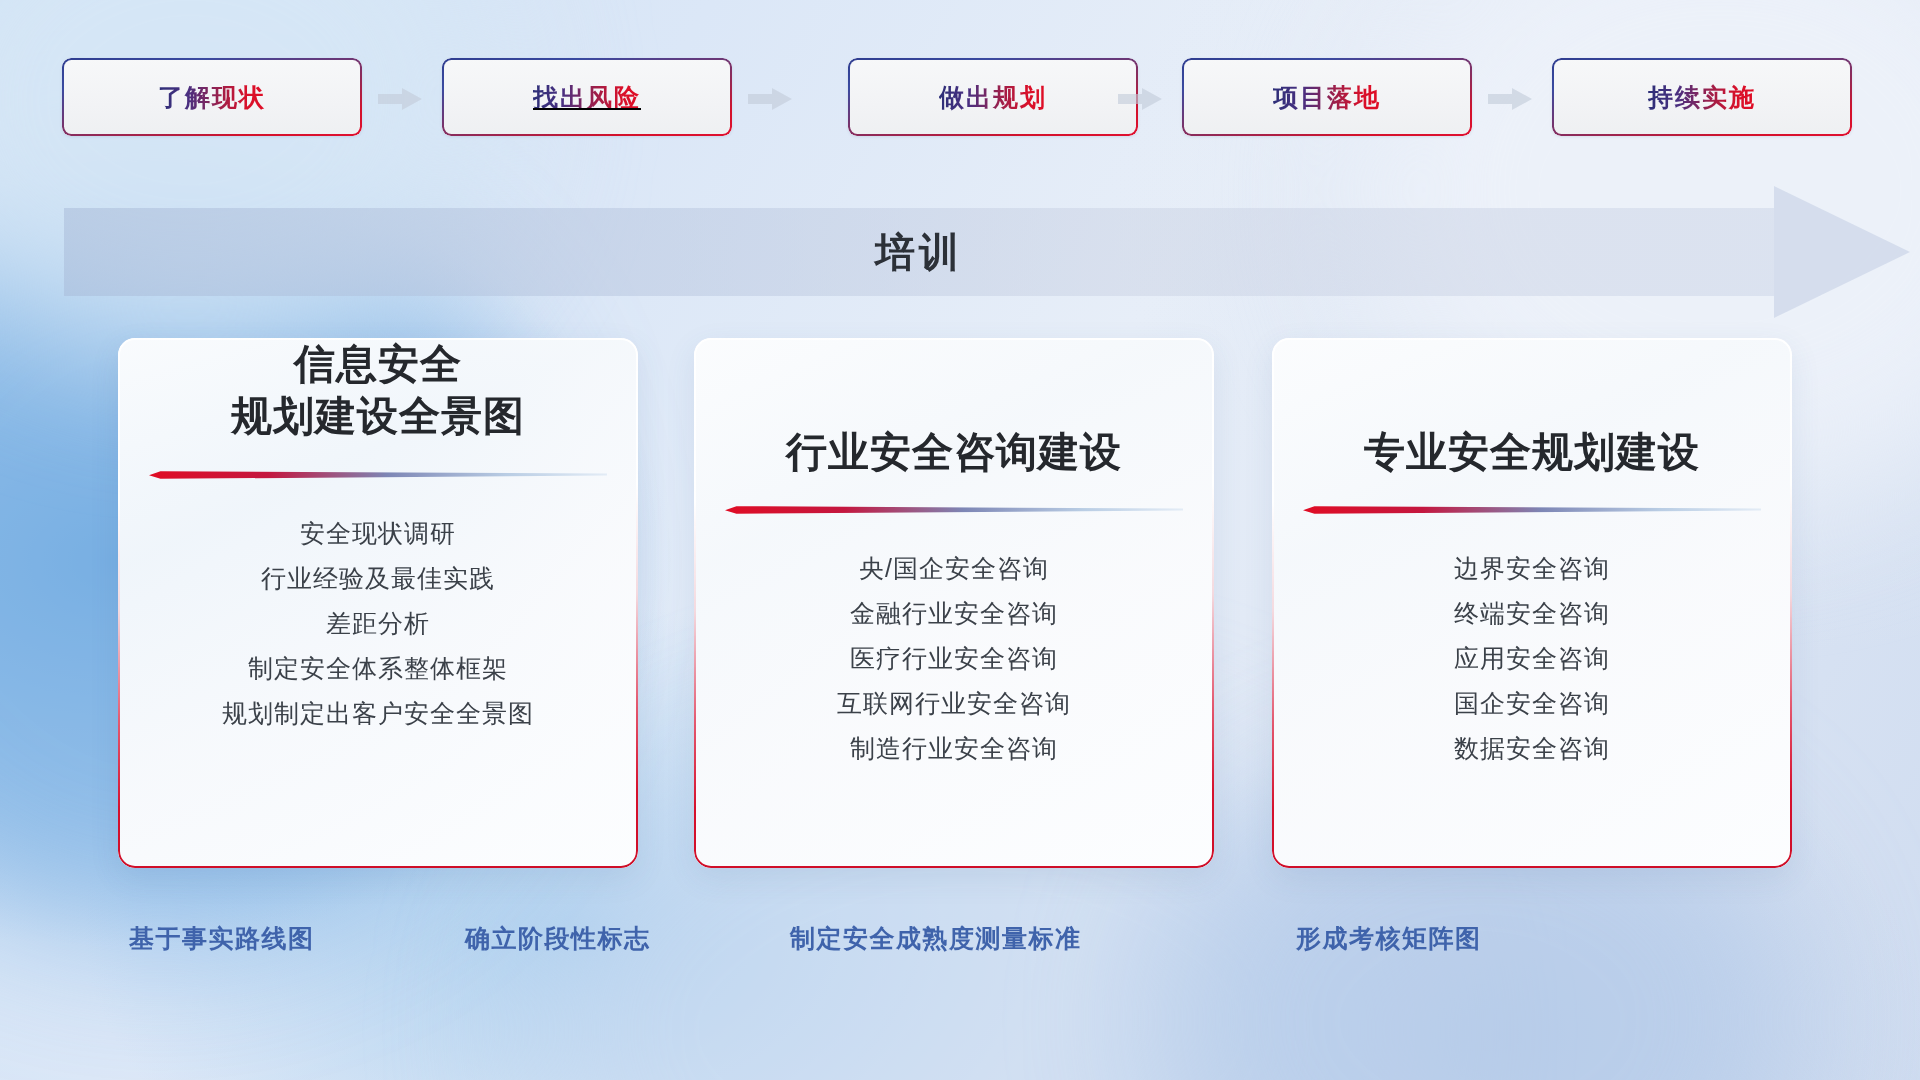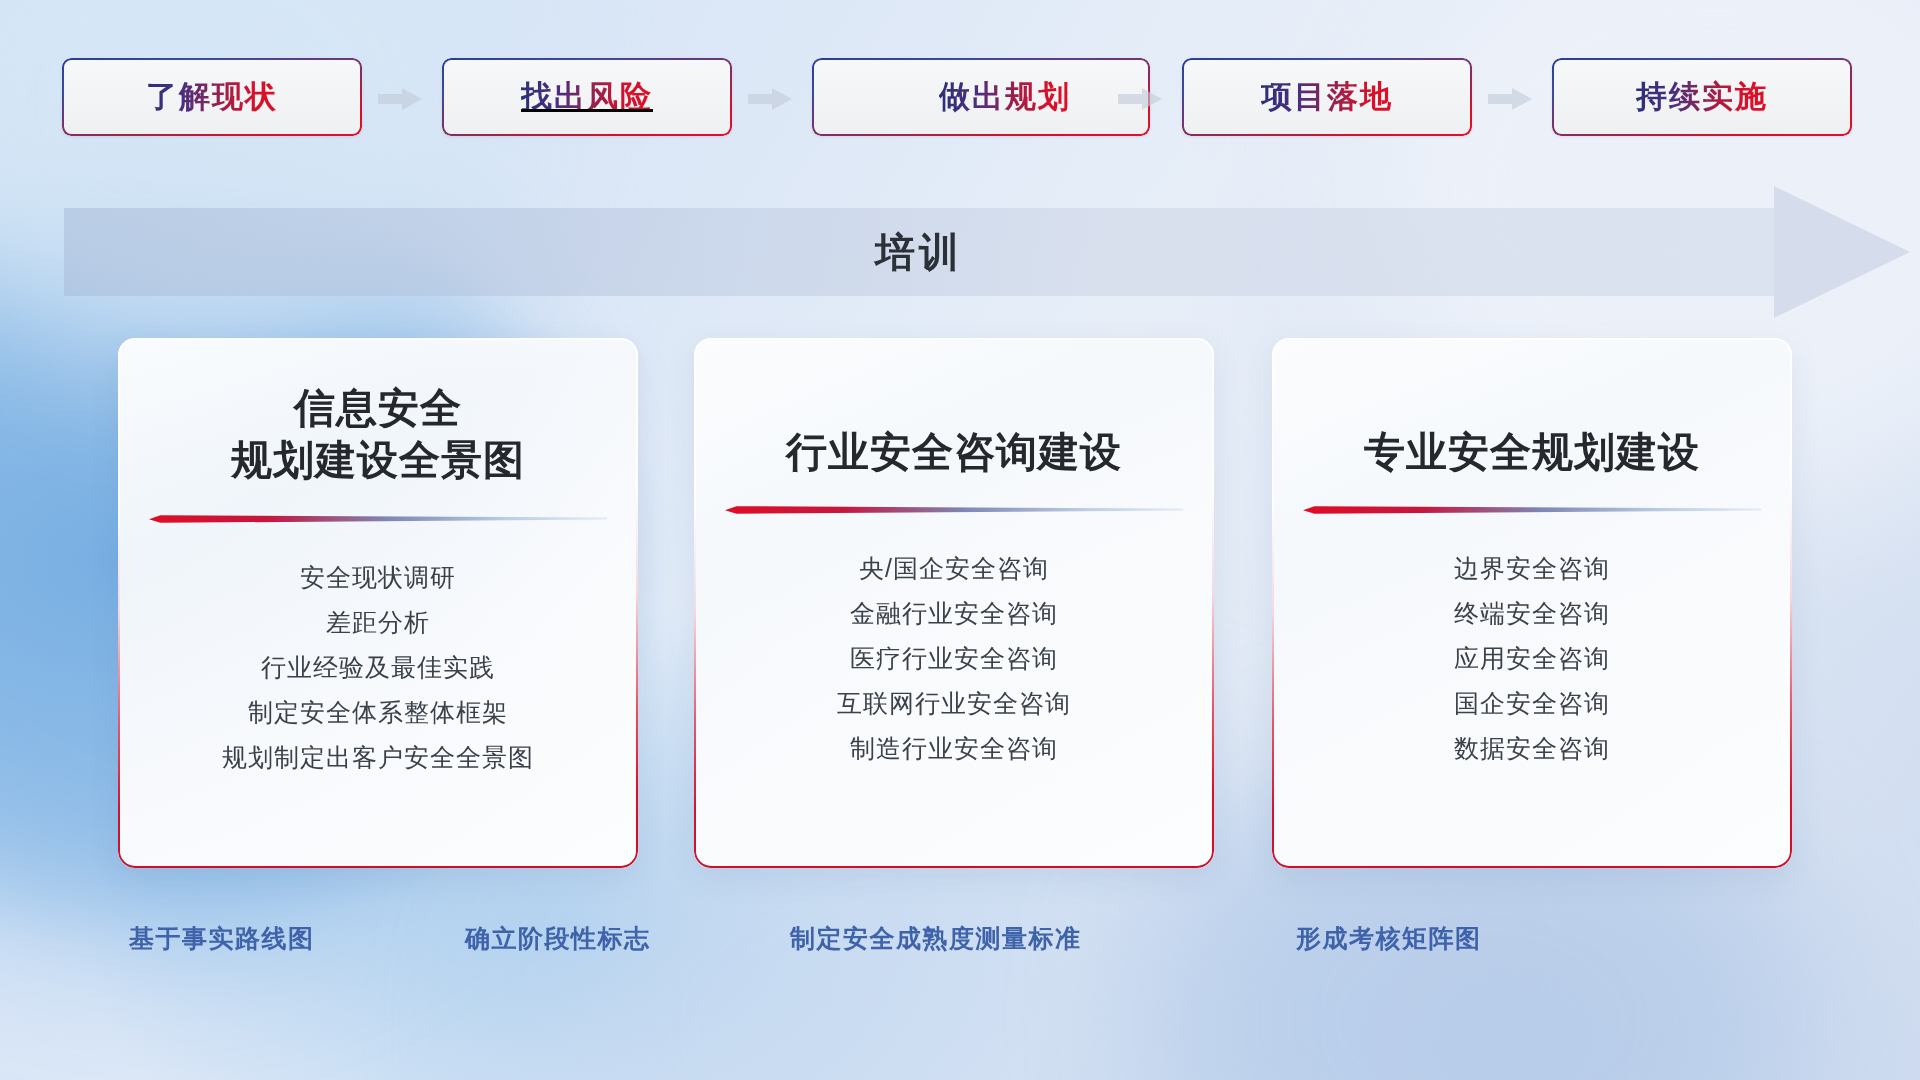--- a/index.html
+++ b/index.html
@@ -36,21 +36,21 @@
     display:flex;align-items:center;justify-content:center;
   }
   
   .step::before{
     content:"";position:absolute;inset:0;border-radius:9px;padding:1.6px;
     background:linear-gradient(168deg,#2f3d8f 0%,#3a4aa0 22%,#8e2a58 58%,#d4112b 82%,#e01030 100%);
     -webkit-mask:linear-gradient(#000 0 0) content-box,linear-gradient(#000 0 0);
     -webkit-mask-composite:xor;mask-composite:exclude;pointer-events:none;
   }
   .step-label{
-    position:relative;z-index:2;font-size:31px;font-weight:700;letter-spacing:2px;
+    position:relative;z-index:2;font-size:25px;font-weight:700;letter-spacing:2px;
     background:linear-gradient(90deg,#2d2f78 0%,#4a2f80 28%,#9e1f49 58%,#d8102a 82%,#e00d25 100%);
     -webkit-background-clip:text;background-clip:text;color:transparent;
     white-space:nowrap;
   }
   .step-arrow{
     position:absolute;top:30px;width:44px;height:22px;pointer-events:none;opacity:.62;
   }
 
   
   #band{position:absolute;left:64px;top:208px;width:1782px;height:88px;}
@@ -86,21 +86,21 @@
       rgba(214,17,45,1) 86%,
       rgba(206,14,40,1) 100%);
     -webkit-mask:linear-gradient(#000 0 0) content-box,linear-gradient(#000 0 0);
     -webkit-mask-composite:xor;mask-composite:exclude;pointer-events:none;
   }
   .card-inner{position:relative;z-index:2;height:100%;display:flex;flex-direction:column;align-items:center;}
   .card-title{
     margin-top:0;text-align:center;font-size:41px;font-weight:700;color:#25282d;
     line-height:1.28;letter-spacing:1px;white-space:pre-line;
   }
-  .card-title.two-line{padding-top:44px;}
+  .card-title.two-line{}
   .card-title.one-line{padding-top:88px;}
   
   .rule{position:relative;width:calc(100% - 62px);height:12px;margin-top:26px;}
   .rule svg{display:block;width:100%;height:12px;}
   .card-list{margin-top:30px;width:100%;text-align:center;}
   .card-list .li{
     font-size:25px;color:#3b4149;line-height:1;padding:10px 0 10px;letter-spacing:1px;
   }
 
   
@@ -128,21 +128,21 @@
       <path d="M0 6 h24 V0 l20 11 -20 11 V16 H0 Z" fill="#c3ccda"></path>
     </svg>
 
     <div class="step" style="left:442px;width:290px;text-decoration:underline;">
       <span class="step-label">找出风险</span>
     </div>
     <svg class="step-arrow" style="left:748px;" viewBox="0 0 44 22">
       <path d="M0 6 h24 V0 l20 11 -20 11 V16 H0 Z" fill="#c3ccda"></path>
     </svg>
 
-    <div class="step" style="left:812px;width:290px;padding-left:48px;">
+    <div class="step" style="left:848px;width:290px;">
       <span class="step-label">做出规划</span>
     </div>
     <svg class="step-arrow" style="left:1118px;" viewBox="0 0 44 22">
       <path d="M0 6 h24 V0 l20 11 -20 11 V16 H0 Z" fill="#c3ccda"></path>
     </svg>
 
     <div class="step" style="left:1182px;width:290px;">
       <span class="step-label">项目落地</span>
     </div>
     <svg class="step-arrow" style="left:1488px;" viewBox="0 0 44 22">
@@ -173,22 +173,22 @@
               <stop offset="0.52" stop-color="#7d86b5"></stop>
               <stop offset="0.78" stop-color="#b9cde4"></stop>
               <stop offset="1" stop-color="#e3ecf6"></stop>
             </linearGradient>
           </defs>
           <path d="M0 6.2 L10 2.2 L400 4.6 L400 6.6 L10 9.8 Z" fill="url(#rg1)"></path>
         </svg>
       </div>
       <div class="card-list">
         <div class="li">安全现状调研</div>
+        <div class="li">行业经验及最佳实践</div>
         <div class="li">差距分析</div>
-        <div class="li">行业经验及最佳实践</div>
         <div class="li">制定安全体系整体框架</div>
         <div class="li">规划制定出客户安全全景图</div>
       </div>
     </div>
   </div>
 
   <div class="card" style="left:694px;width:520px;">
     <div class="card-inner">
       <div class="card-title one-line">行业安全咨询建设</div>
       <div class="rule">

